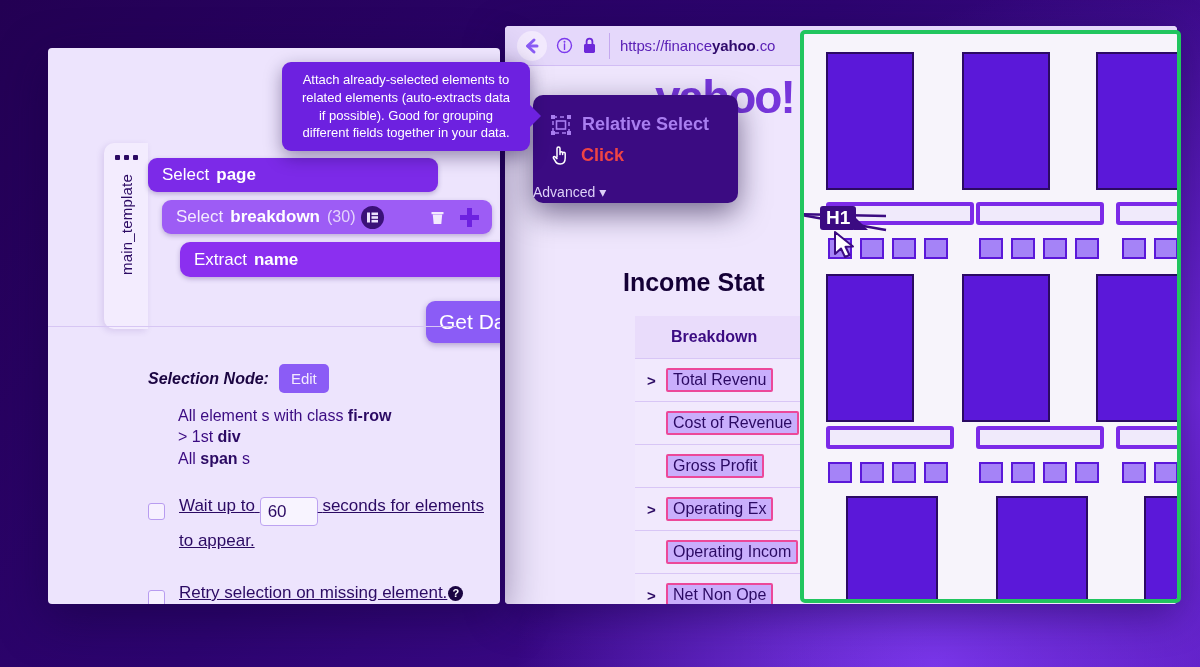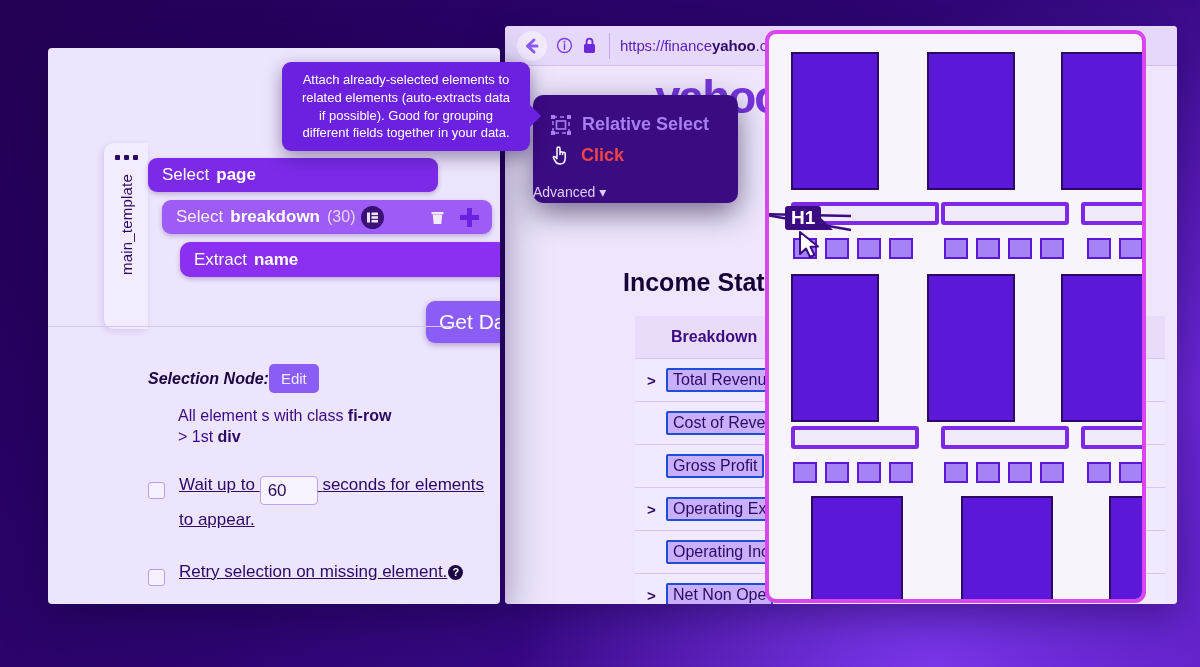--- a/index.html
+++ b/index.html
@@ -51,21 +51,21 @@
   .fi-row {
     height:43px; display:flex; align-items:center;
     border-bottom:1px solid #d8c6f6; padding-left:12px; gap:8px;
     background:#f1e9fd;
   }
   .fi-row.head { background:#e9dcfb; }
   .fi-row.head .cellname { font-weight:700; color:#3b0b82; font-size:16px; border:none; background:none;}
   .chev { color:#2b0a63; font-size:15px; width:11px; font-weight:700;}
   .cellname {
     display:inline-block; font-size:16px; color:#2b0a63;
-    background:#c9aefc; border:2px solid #1d4ed8; padding:1px 5px; border-radius:2px;
+    background:#c9aefc; border:2px solid #ec4899; padding:1px 5px; border-radius:2px;
   }
 
   
   .app {
     position:absolute; left:48px; top:48px; width:452px; height:556px;
     background:#ede4fd; border-radius:4px;
     box-shadow:0 14px 46px rgba(20,0,60,.5);
     overflow:hidden;
   }
   .tpl-tab {
@@ -100,21 +100,21 @@
   .plus-i  { position:absolute; right:10px; top:5px; }
   .blk-extract{ background:#8b2ff0; width:350px; margin:8px 0 0 32px; height:35px; border-radius:10px;}
   .getdata {
     margin:24px 0 0 278px; width:110px; height:42px; border-radius:9px;
     background:#8b5cf6; color:#fff; font-size:21px; border:none;
     box-shadow:0 2px 6px rgba(40,0,100,.3); cursor:pointer;
     font-family:"Liberation Sans", sans-serif;
   }
   .divider { position:absolute; left:0; top:278px; width:408px; height:1px; background:#d7c6f4; }
   .panel2 { position:absolute; left:100px; top:316px; width:360px; }
-  .selnode-row { display:flex; align-items:center; }
+  .selnode-row { display:flex; align-items:center; gap:10px; }
   .selnode-lbl { font-style:italic; font-weight:700; font-size:16px; color:#1b0542; }
   .edit-btn {
     background:#8b5cf6; color:#f3eafe; border:none; border-radius:5px;
     padding:6px 12px; font-size:15px; cursor:pointer;
     font-family:"Liberation Sans", sans-serif;
   }
   .sel-lines { margin:12px 0 0 30px; font-size:16px; color:#3b0b82; line-height:1.33; }
   .sel-lines b { color:#2b0a63; }
   .opt { display:flex; align-items:flex-start; gap:14px; margin-top:22px; }
   .cbx {
@@ -154,22 +154,22 @@
   .ctx-item { display:flex; align-items:center; gap:11px; padding:5px 0 5px 18px; cursor:pointer; }
   .ctx-item .t { font-size:18px; font-weight:700; }
   .ctx-rel .t { color:#a97ef0; }
   .ctx-click .t { color:#ef4444; }
   .ctx-adv {
     text-align:left; color:#ddd0f8; font-size:14px; margin-top:13px; cursor:pointer;
   }
 
   
   .wire {
-    position:absolute; left:765px; top:30px; width:381px; height:573px;
-    background:#f7f4fb; border:4px solid #d946ef; border-radius:11px;
+    position:absolute; left:800px; top:30px; width:381px; height:573px;
+    background:#f7f4fb; border:4px solid #22c55e; border-radius:5px;
     z-index:50; overflow:hidden;
   }
   .wblock { background:#5b18d9; border:2px solid #2b0a63; position:absolute; }
   .wfield {
     background:#f0eafb; border:4px solid #7c2ae8; border-radius:3px; position:absolute;
   }
   .wchip { background:#a583f7; border:2px solid #5b18d9; position:absolute; }
   .h1tag {
     position:absolute; left:16px; top:172px; background:#3b0b82; color:#fff;
     font-size:19px; font-weight:700; padding:1px 6px; border-radius:3px; z-index:6;
@@ -302,20 +302,21 @@
   <div class="divider"></div>
 
   <div class="panel2">
     <div class="selnode-row">
       <span class="selnode-lbl">Selection Node:</span>
       <button class="edit-btn">Edit</button>
     </div>
     <div class="sel-lines">
       <div><span>All element s with class </span><b>fi-row</b></div>
       <div><span>&gt; 1st </span><b>div</b></div>
+      <div><span>All </span><b>span</b><span> s</span></div>
     </div>
 
     <div class="opt">
       <span class="cbx"></span>
       <span class="opt-txt">
         <span>Wait up to</span>
         <input class="numin" type="text" value="60" style="">
         <span>seconds for elements to appear.</span>
       </span>
     </div>

